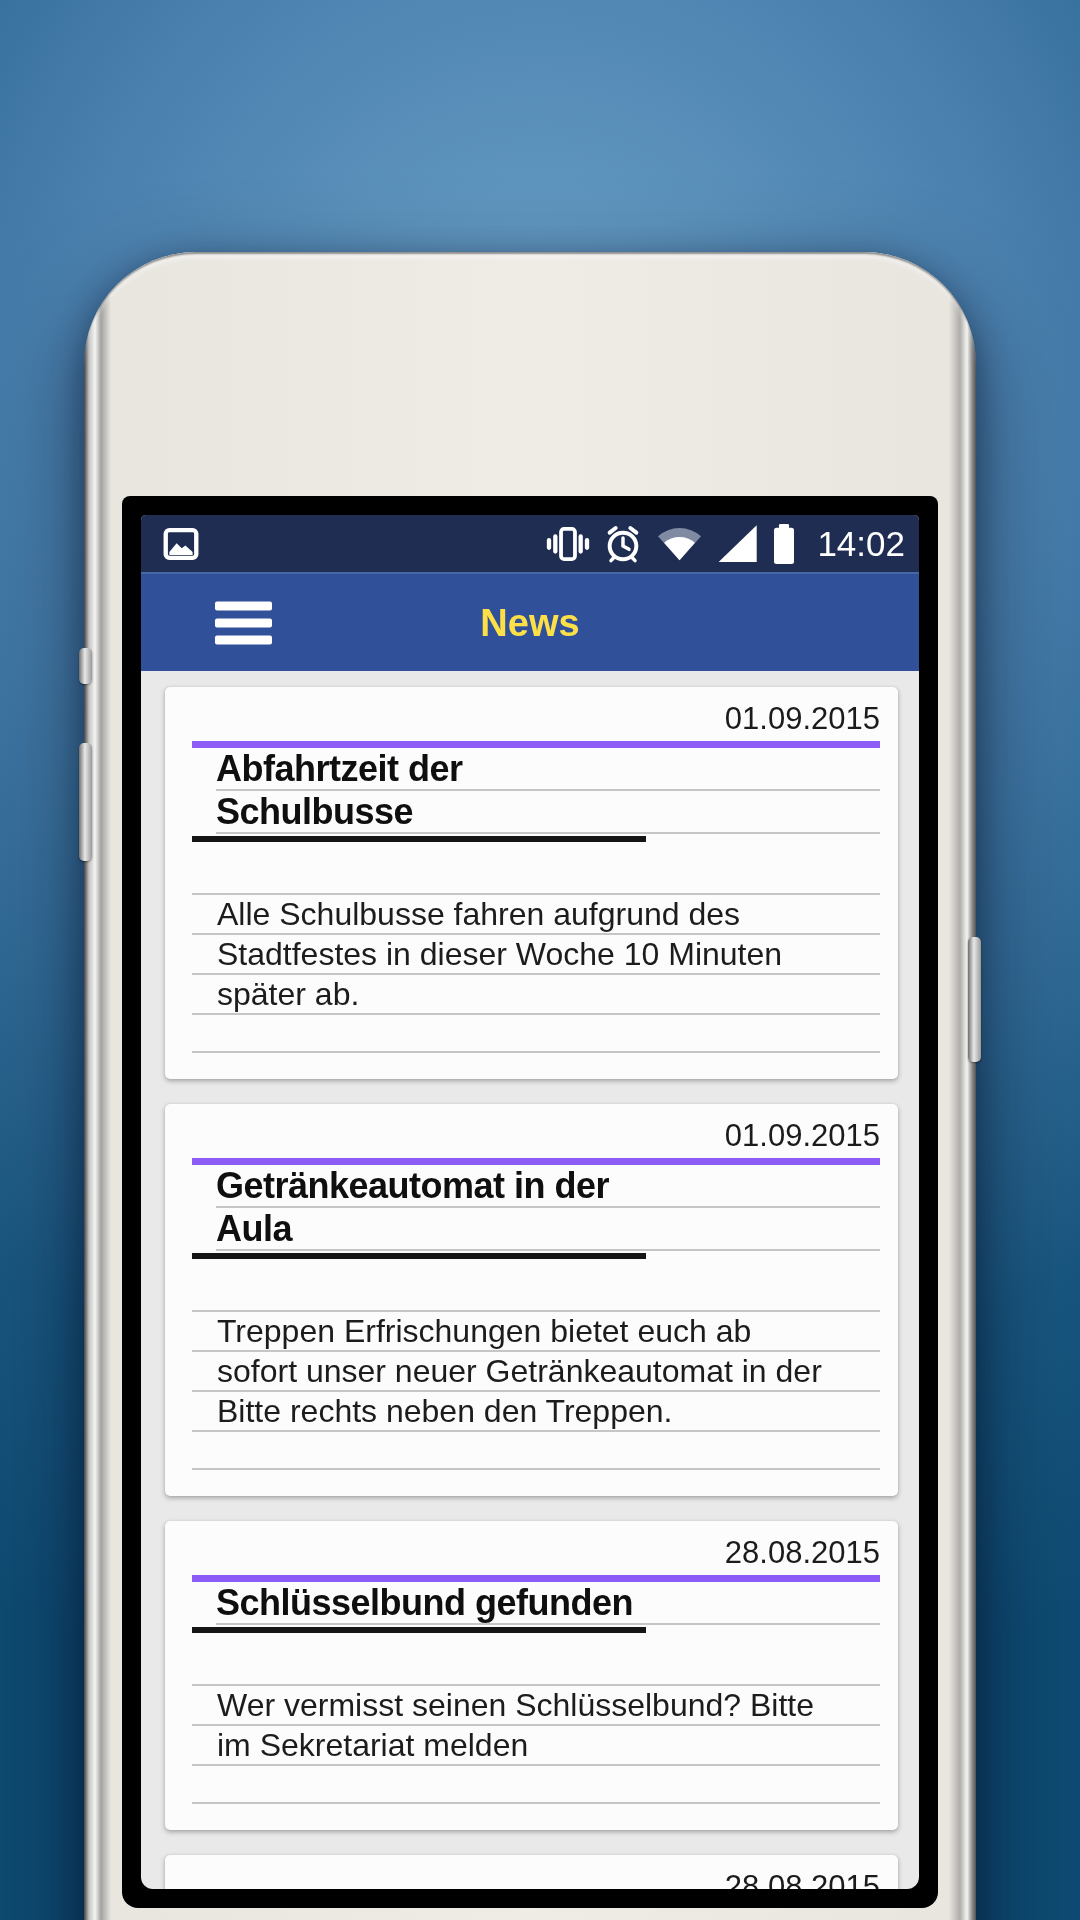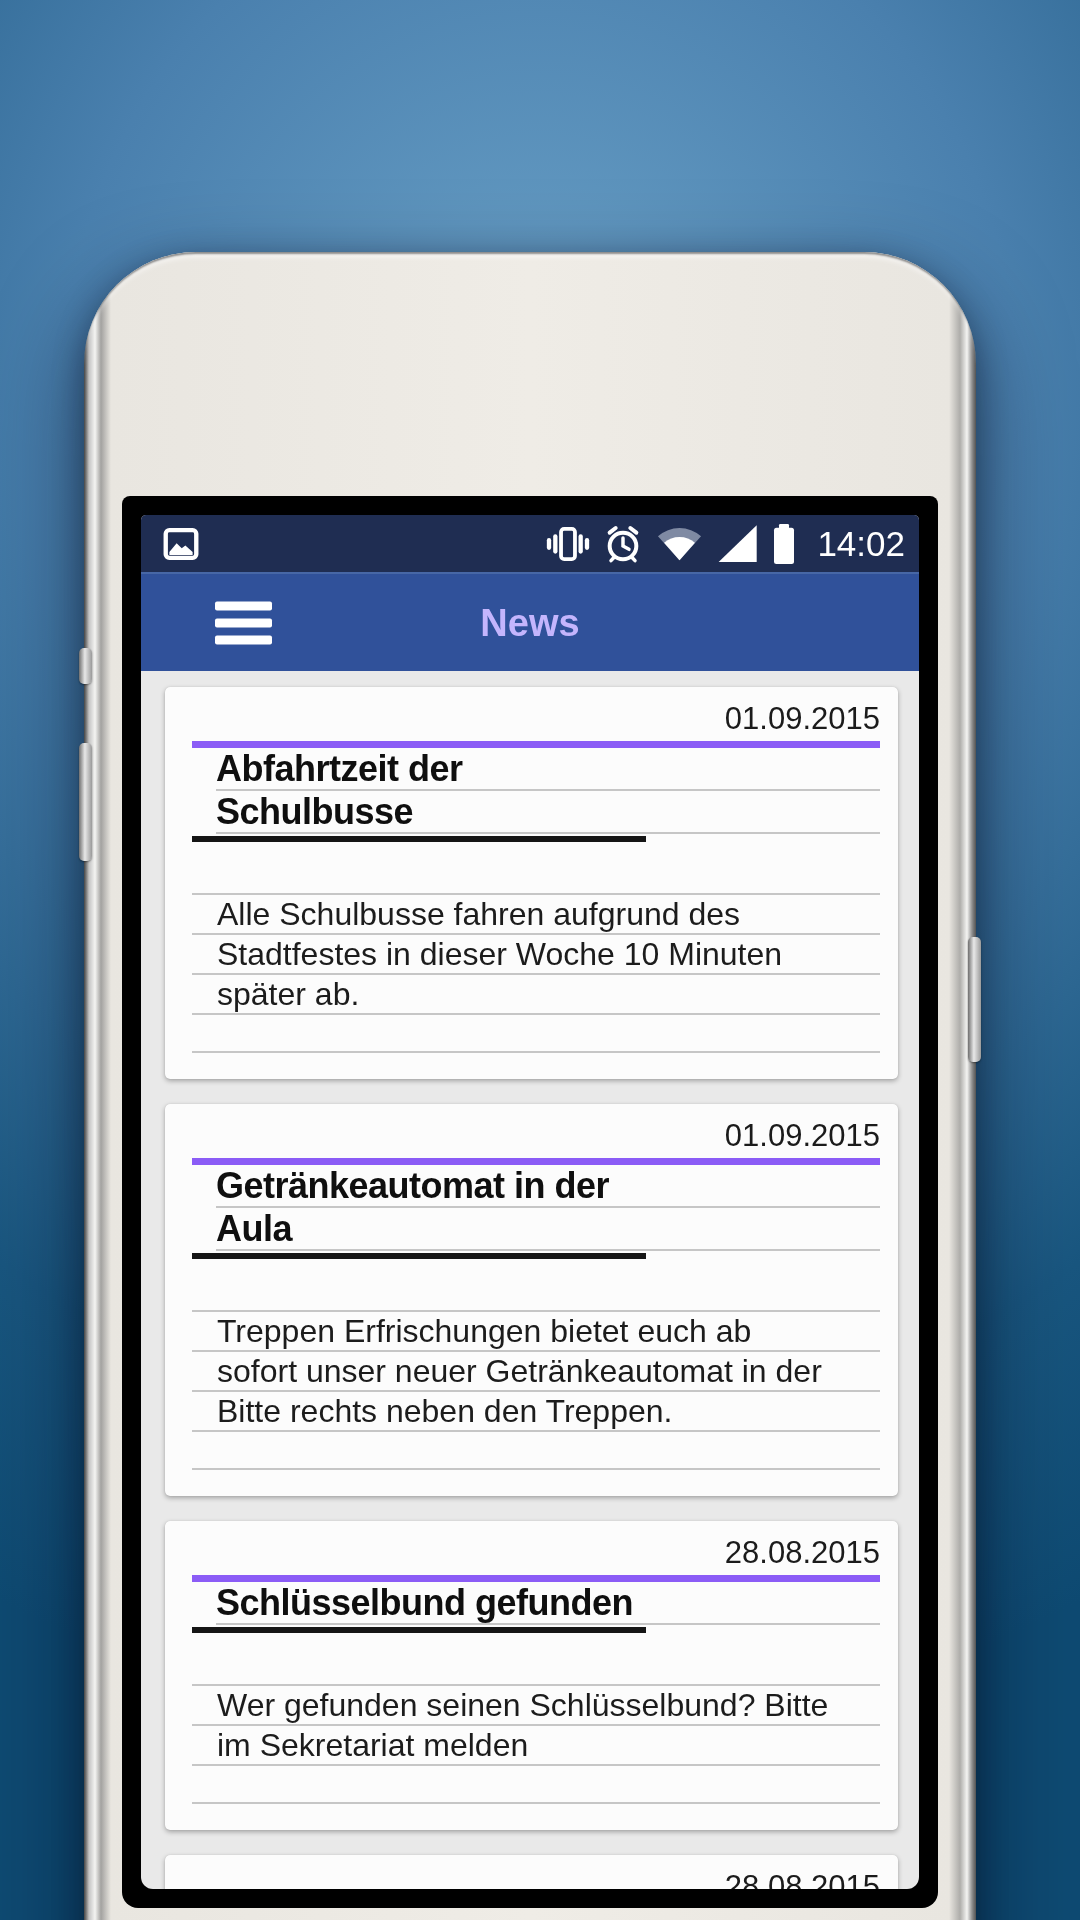--- a/index.html
+++ b/index.html
@@ -85,21 +85,21 @@
   .app-header {
     height: 99px; flex: none; background: #30519a; border-top: 2px solid #4767a6;
     position: relative; display: flex; flex-direction: column;
     align-items: center; justify-content: center; gap: 5px;
   }
   .hamburger {
     position: absolute; left: 74px; top: 50%; transform: translateY(-50%);
     width: 57px; display: flex; flex-direction: column; gap: 8px; cursor: pointer;
   }
   .hamburger span { display: block; height: 9px; background: #fff; border-radius: 2px; }
-  .header-title { font-size: 38px; font-weight: bold; color: #c4b5fd; line-height: 1; }
+  .header-title { font-size: 38px; font-weight: bold; color: #fde047; line-height: 1; }
   .header-subtitle { font-size: 24px; color: #b9c3d8; line-height: 1; }
 
   
   .news-list { flex: 1; overflow: hidden; padding: 16px 21px 0 24px; }
   .card {
     background: #fcfcfc; border-radius: 5px; margin-bottom: 25px;
     padding: 8px 18px 26px 27px;
     box-shadow: 0 2px 5px rgba(0,0,0,0.30), 0 0 1px rgba(0,0,0,0.18);
   }
   .card-date {
@@ -217,21 +217,21 @@
   </article>
 
   <article class="card">
     <div class="card-date">28.08.2015</div>
     <div class="card-title">
               <div class="card-title-line">Schlüsselbund gefunden</div>
             </div>
     <div class="title-underline"></div>
     <div class="card-body">
               <div class="body-spacer"></div>
-              <div class="body-line">Wer gefunden seinen Schlüsselbund? Bitte</div>
+              <div class="body-line">Wer vermisst seinen Schlüsselbund? Bitte</div>
               <div class="body-line">im Sekretariat melden</div>
               <div class="body-spacer"></div>
             </div>
   </article>
 
   <article class="card">
     <div class="card-date">28.08.2015</div>
     <div class="card-title">
               <div class="card-title-line">Basketball-AG</div>
             </div>

